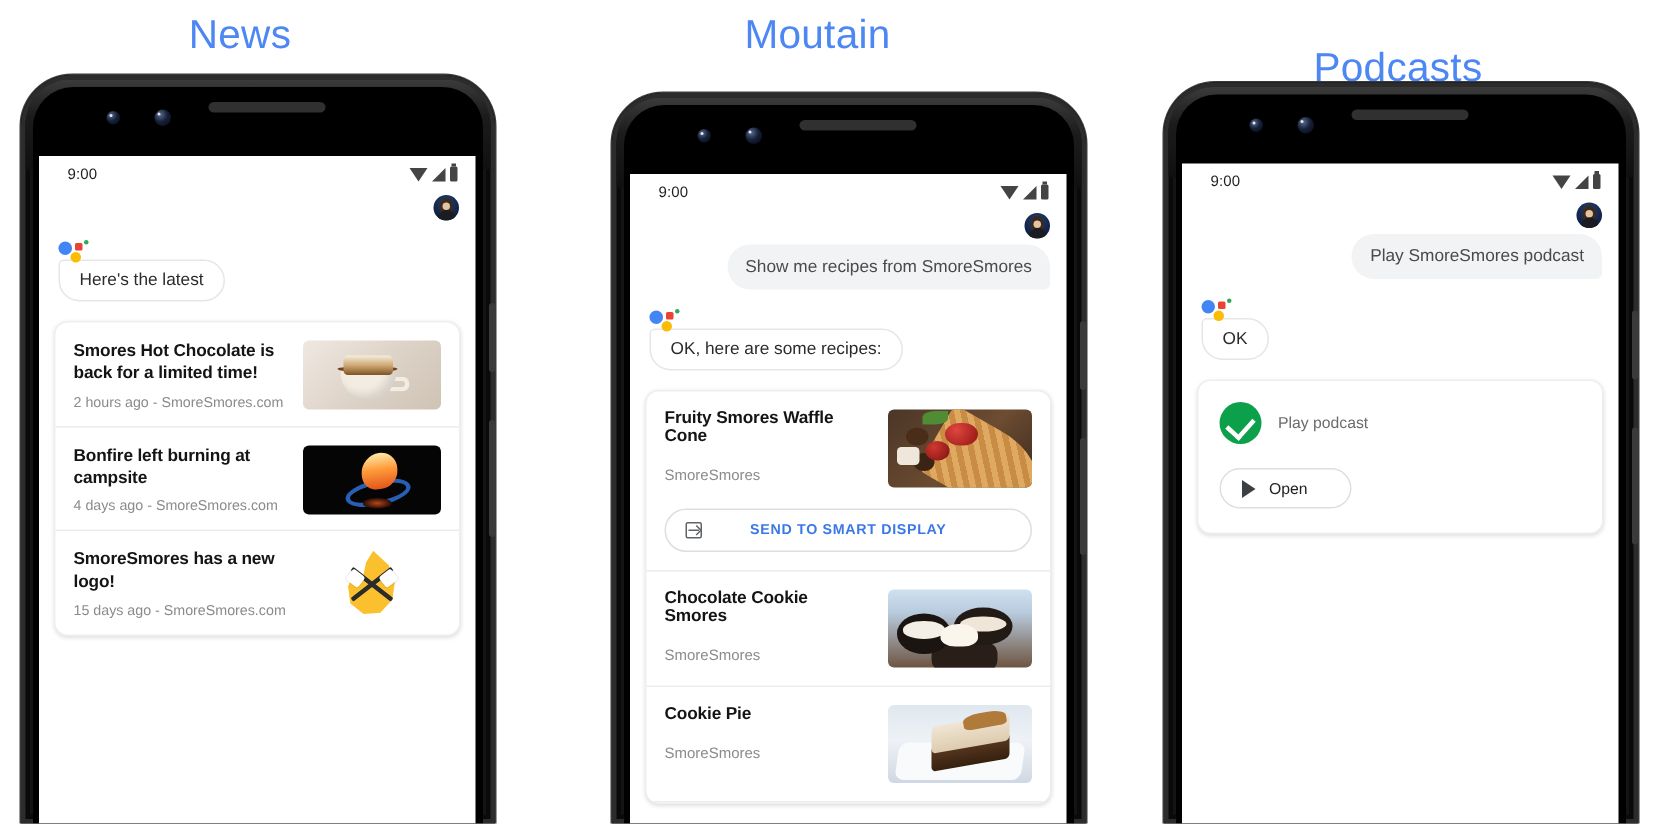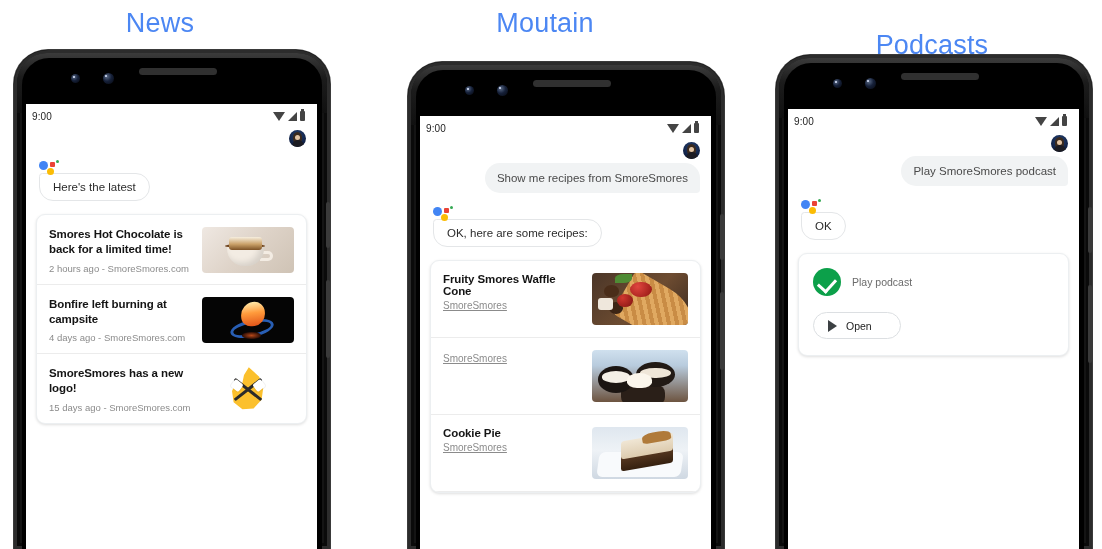--- a/index.html
+++ b/index.html
@@ -57,21 +57,21 @@
 
   
   .screen {
     position: absolute;
     background: #ffffff;
     overflow: hidden;
   }
   .statusbar {
     position: relative; height: 24px;
     display: flex; align-items: center; justify-content: space-between;
-    padding: 0 12px 0 6px;
+    padding: 0 12px 0 19px;
   }
   .clock { font-size: 10px; color: #1d1d1d; font-weight: 500; letter-spacing:.1px;}
   .sysicons { display: flex; align-items: center; gap: 3px; }
   .ic-wifi { width: 0; height: 0; border-left: 6px solid transparent;
              border-right: 6px solid transparent; border-top: 9px solid #444; }
   .ic-signal { width: 0; height: 0; border-left: 9px solid transparent;
                border-bottom: 9px solid #444; }
   .ic-batt { width: 5px; height: 10px; background: #444; border-radius: 1px; position: relative; }
   .ic-batt:before { content:""; position:absolute; top:-2px; left:1px; width:3px; height:2px; background:#444; }
 
@@ -179,21 +179,21 @@
   .logo-flame .m { position:absolute; width:10px; height:9px; background:#fff;
                    border-radius:2px; box-shadow:0 0 0 1px rgba(0,0,0,.05); }
   .logo-flame .m1 { left:4px; top:14px; transform: rotate(38deg); }
   .logo-flame .m2 { right:4px; top:14px; transform: rotate(-38deg); }
 
   
   .recipe-item { display: flex; align-items: flex-start; gap: 10px; padding: 12px 12px 12px 12px; }
   .recipe-sep { border-top: 1px solid #ececec; }
   .recipe-text { flex: 1; min-width: 0; }
   .recipe-title { font-size: 11.5px; font-weight: 700; color: #141414; letter-spacing:-.1px; }
-  .recipe-src { font-size: 10px; color: #8b8b8b; margin-top: 3px; text-decoration: underline; }
+  .recipe-src { font-size: 10px; color: #8b8b8b; margin-top: 15px; }
   .rthumb { width: 96px; height: 52px; border-radius: 4px; flex: none; overflow: hidden; position: relative; }
 
   .th-cone { background: linear-gradient(135deg,#4b3628 0%, #6d4c31 55%, #3b2a1f 100%); }
   .th-cone .waffle { position:absolute; right:-6%; bottom:-18%; width:78%; height:96%;
                      background: repeating-linear-gradient(48deg,#e0a961 0 4px,#c98c45 4px 8px);
                      transform: rotate(30deg); border-radius: 6px 50% 50% 6px; }
   .th-cone .berry1 { position:absolute; left:40%; top:16%; width:22%; height:30%;
                      background:radial-gradient(circle at 35% 30%,#e0453f,#8f1410); border-radius:50%; }
   .th-cone .berry2 { position:absolute; left:26%; top:40%; width:17%; height:25%;
                      background:radial-gradient(circle at 35% 30%,#d1372f,#7d1210); border-radius:50%; }
@@ -443,25 +443,30 @@
             <span class="waffle"></span>
               <span class="mint"></span>
               <span class="choc"></span>
             <span class="choc2"></span>
               <span class="white"></span>
             <span class="berry2"></span>
               <span class="berry1"></span>
           </div>
         </div>
 
+        <div class="send-btn">
+          <span class="cast-icon"></span>
+          <span class="send-label">SEND TO SMART DISPLAY</span>
+        </div>
 
         <div class="recipe-sep"></div>
 
         <div class="recipe-item">
           <div class="recipe-text">
+            <div class="recipe-title">Chocolate Cookie Smores</div>
             <div class="recipe-src">SmoreSmores</div>
           </div>
           <div class="rthumb th-cookie">
             <span class="c3"></span>
               <span class="c1"></span>
               <span class="c1i"></span>
             <span class="c2"></span>
               <span class="c2i"></span>
               <span class="cream"></span>
           </div>

